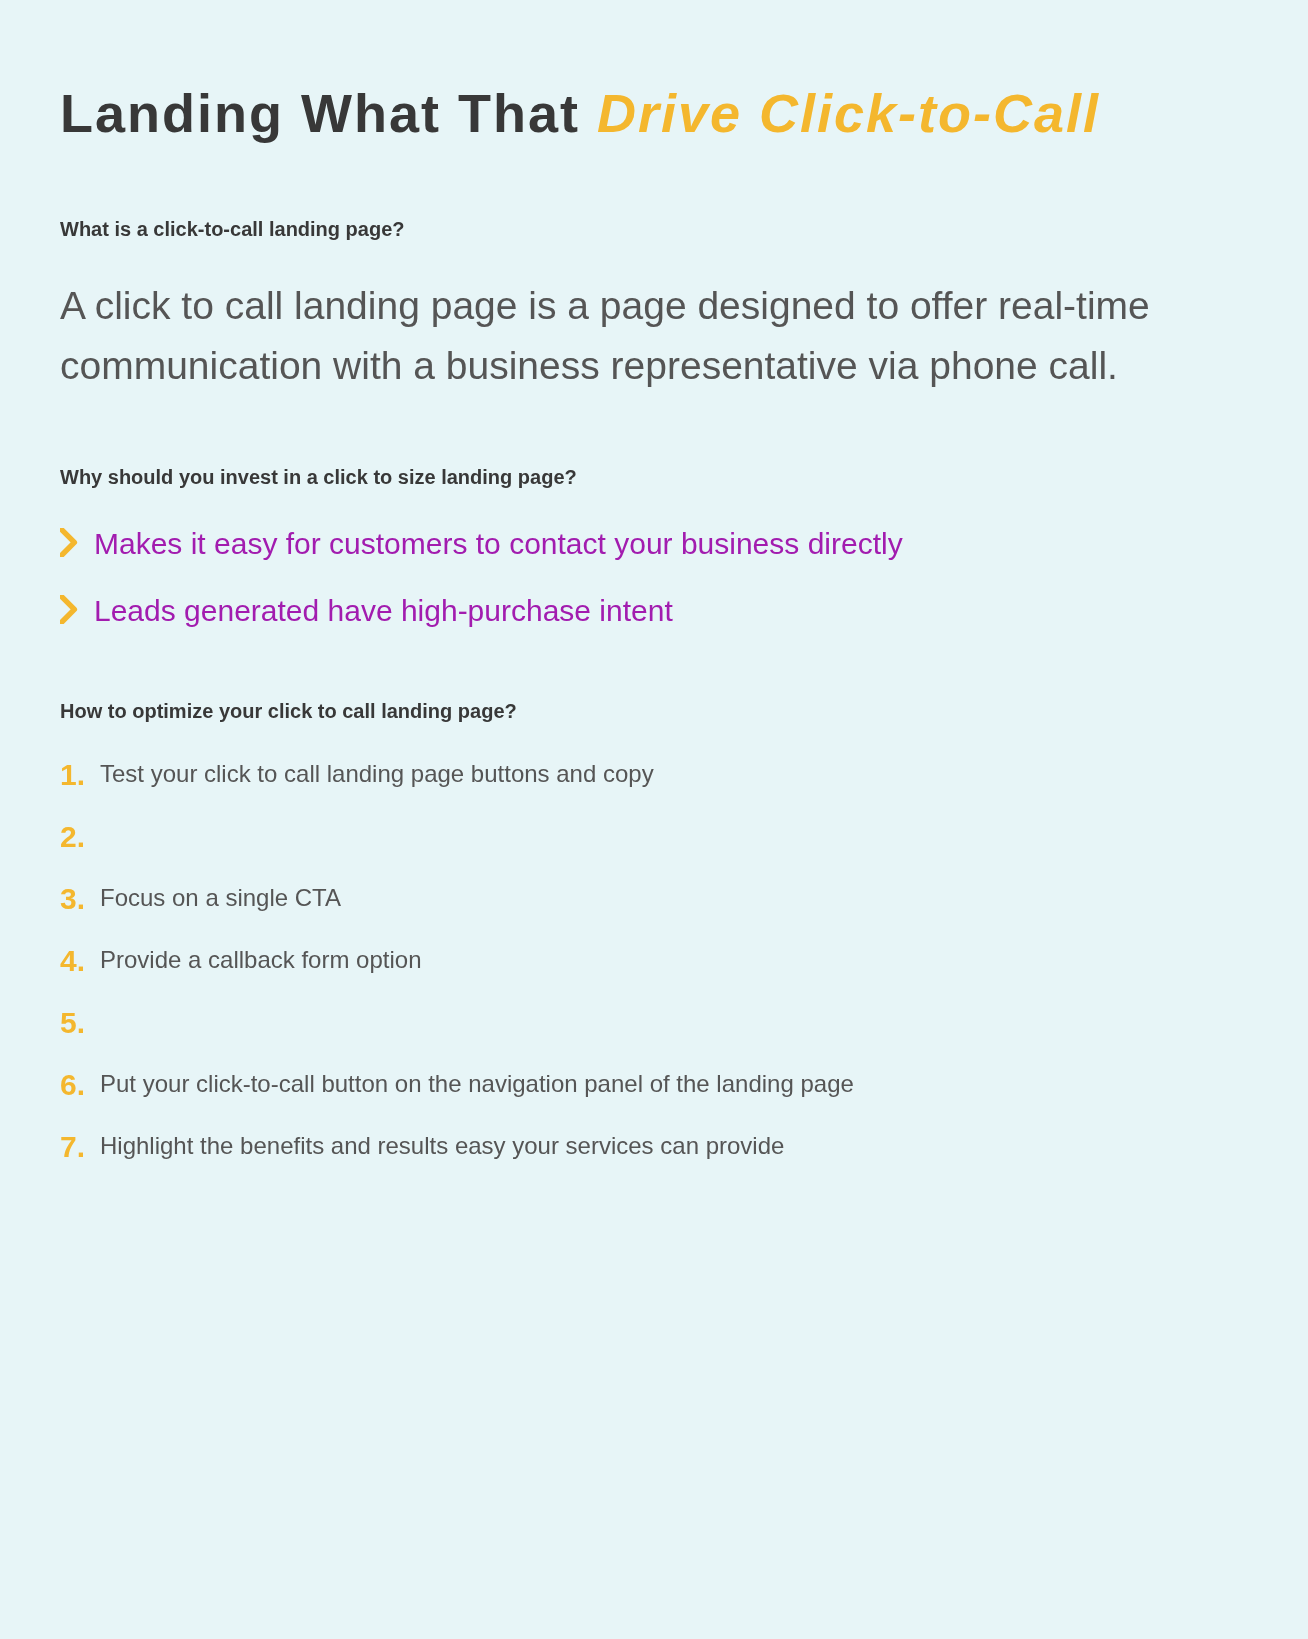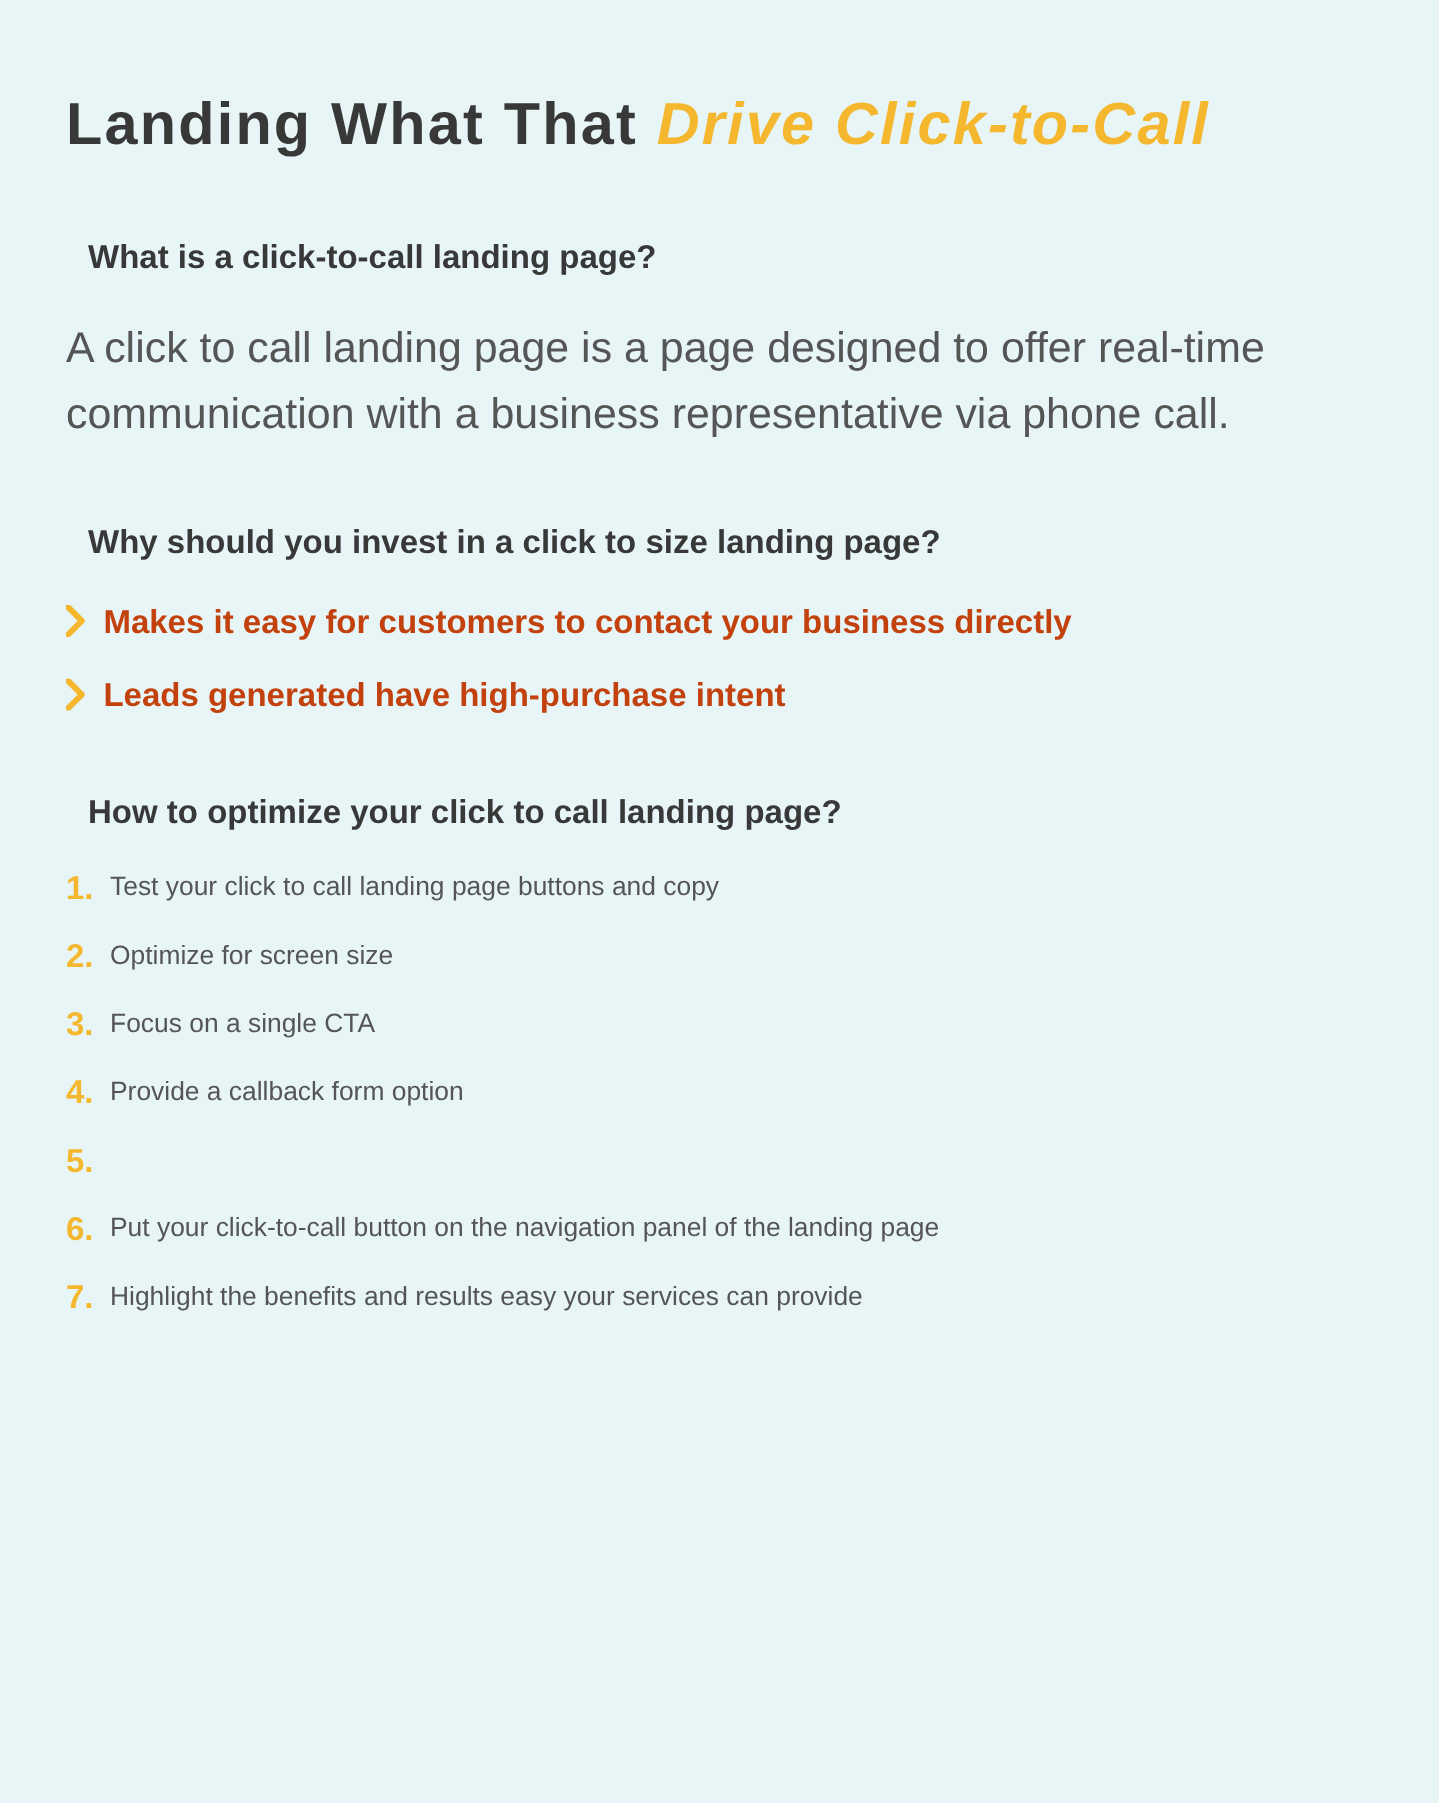--- a/index.html
+++ b/index.html
@@ -24,25 +24,24 @@
       line-height: 1.25;
       margin-bottom: 70px;
     }
     
     .main-title .highlight {
       color: #f4b72e;
       font-style: italic;
     }
     
     .section-heading {
-      font-size: 30px;
+      font-size: 20px;
       font-weight: 700;
       color: #383838;
       margin-bottom: 35px;
-      margin-left: 20px;
     }
     
     .body-text {
       font-size: 39px;
       font-weight: 400;
       color: #555555;
       line-height: 1.55;
       margin-bottom: 70px;
     }
     
@@ -68,22 +67,22 @@
       margin-right: 16px;
       margin-top: 4px;
     }
     
     .chevron svg {
       fill: #f4b72e;
     }
     
     .bullet-text {
       font-size: 30px;
-      font-weight: 700;
-      color: #c2410c;
+      font-weight: 400;
+      color: #a21caf;
       line-height: 1.3;
     }
     
     .numbered-list {
       list-style: none;
     }
     
     .numbered-list li {
       display: flex;
       align-items: flex-start;
@@ -140,21 +139,20 @@
 </ul>
 
 <h2 class="section-heading">How to optimize your click to call landing page?</h2>
 <ol class="numbered-list">
   <li>
     <span class="list-number">1.</span>
     <span class="list-text">Test your click to call landing page buttons and copy</span>
   </li>
   <li>
     <span class="list-number">2.</span>
-    <span class="list-text">Optimize for screen size</span>
   </li>
   <li>
     <span class="list-number">3.</span>
     <span class="list-text">Focus on a single CTA</span>
   </li>
   <li>
     <span class="list-number">4.</span>
     <span class="list-text">Provide a callback form option</span>
   </li>
   <li>

